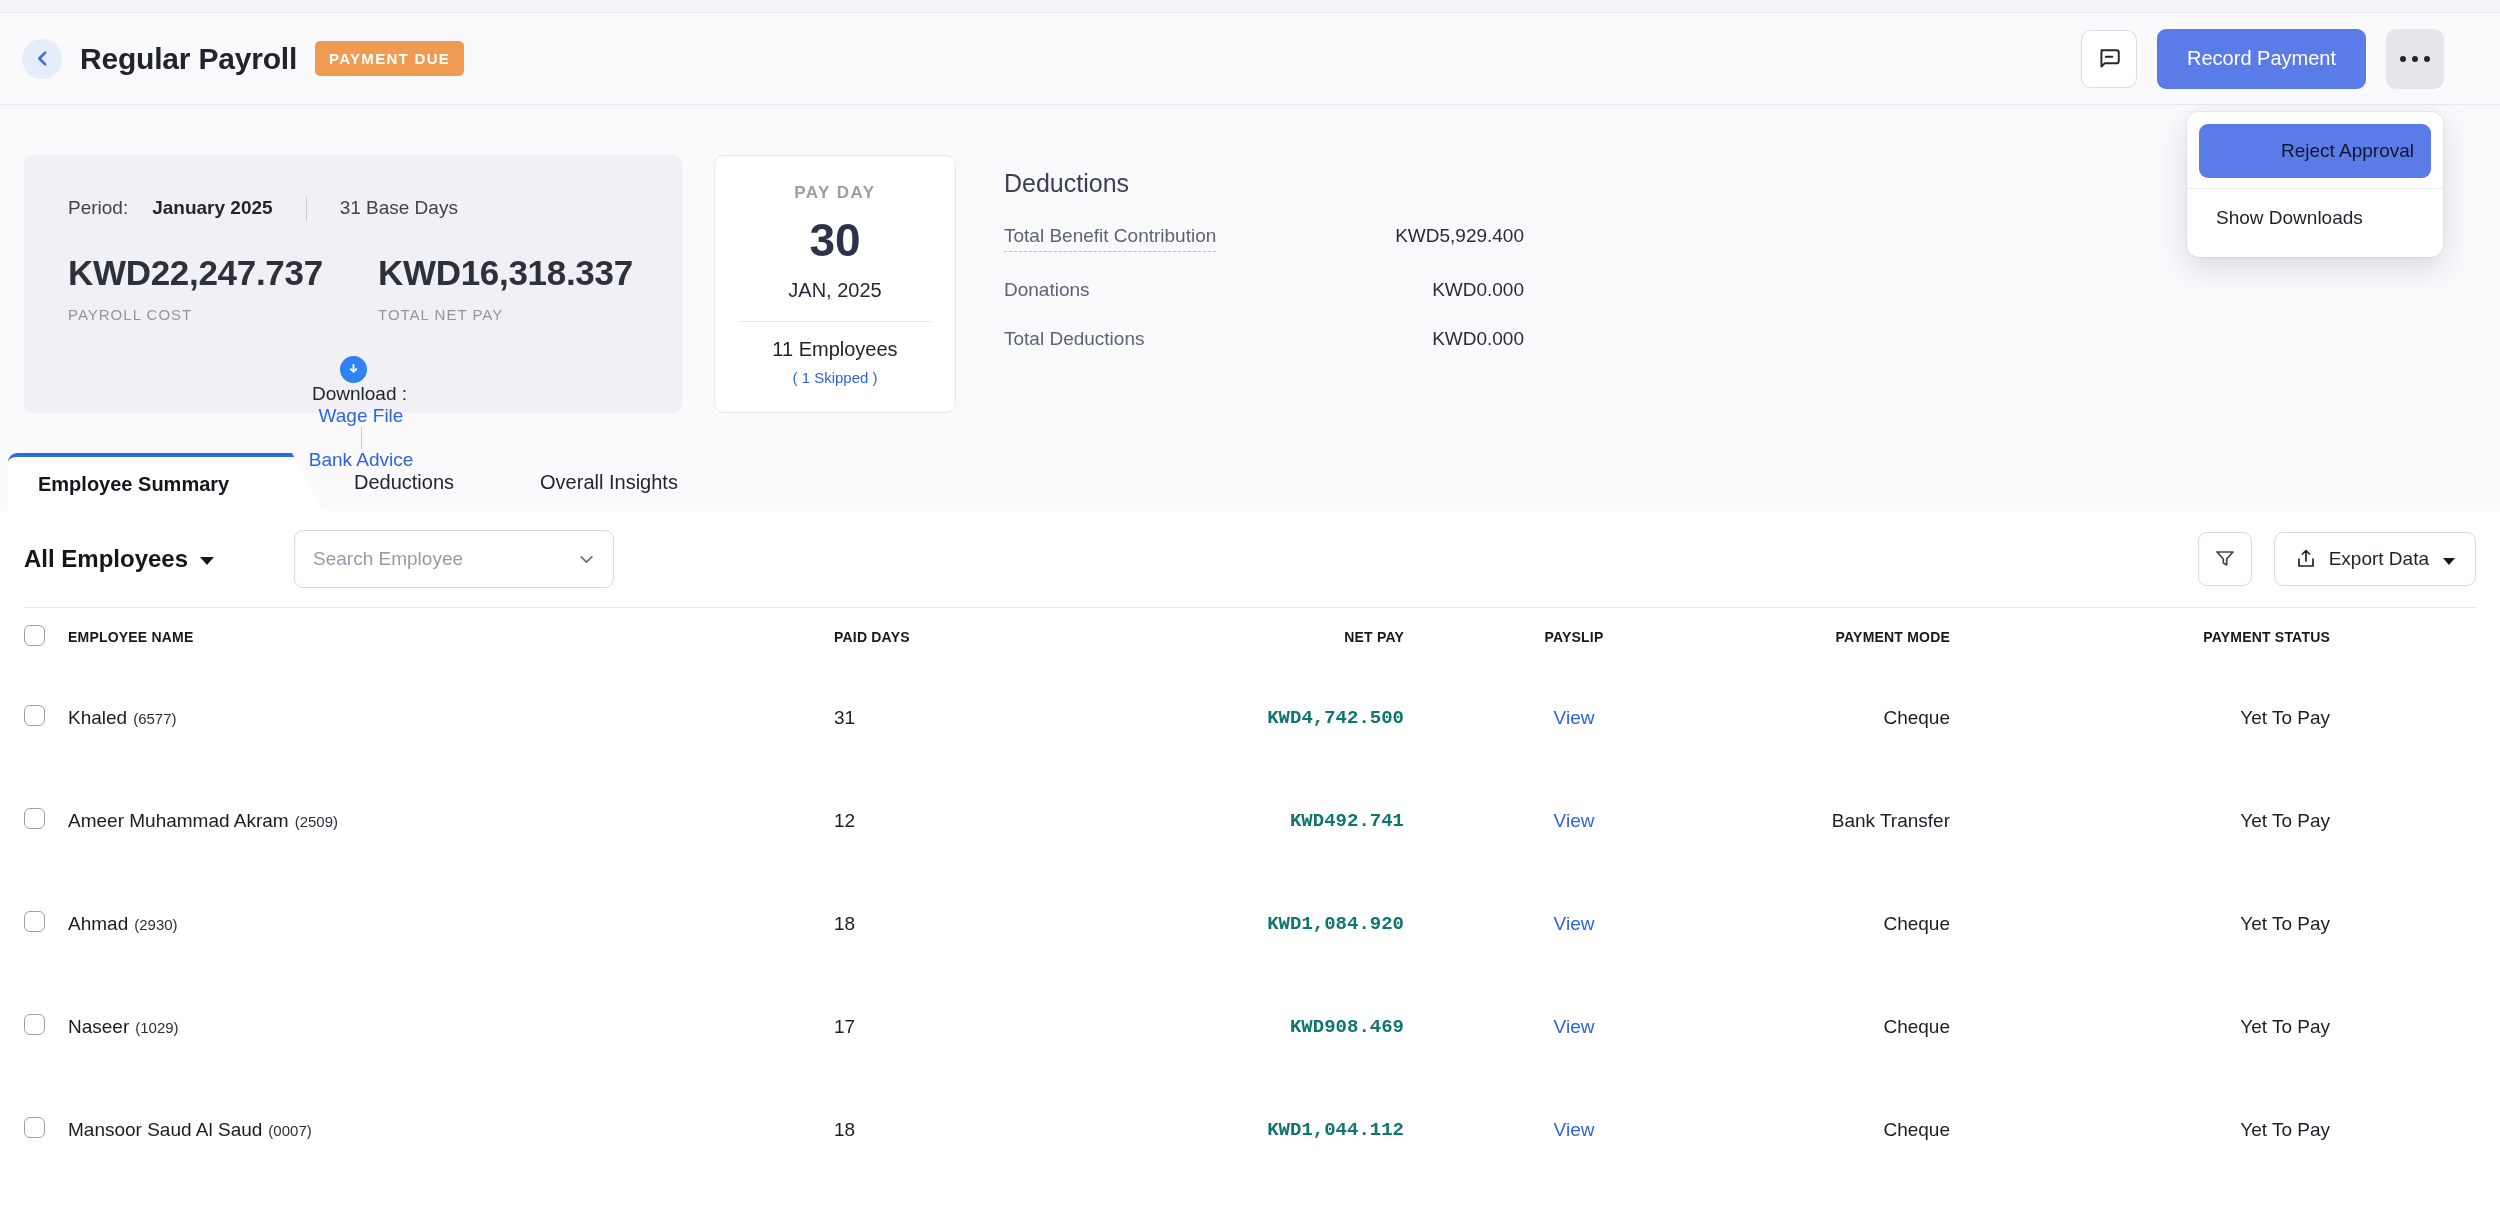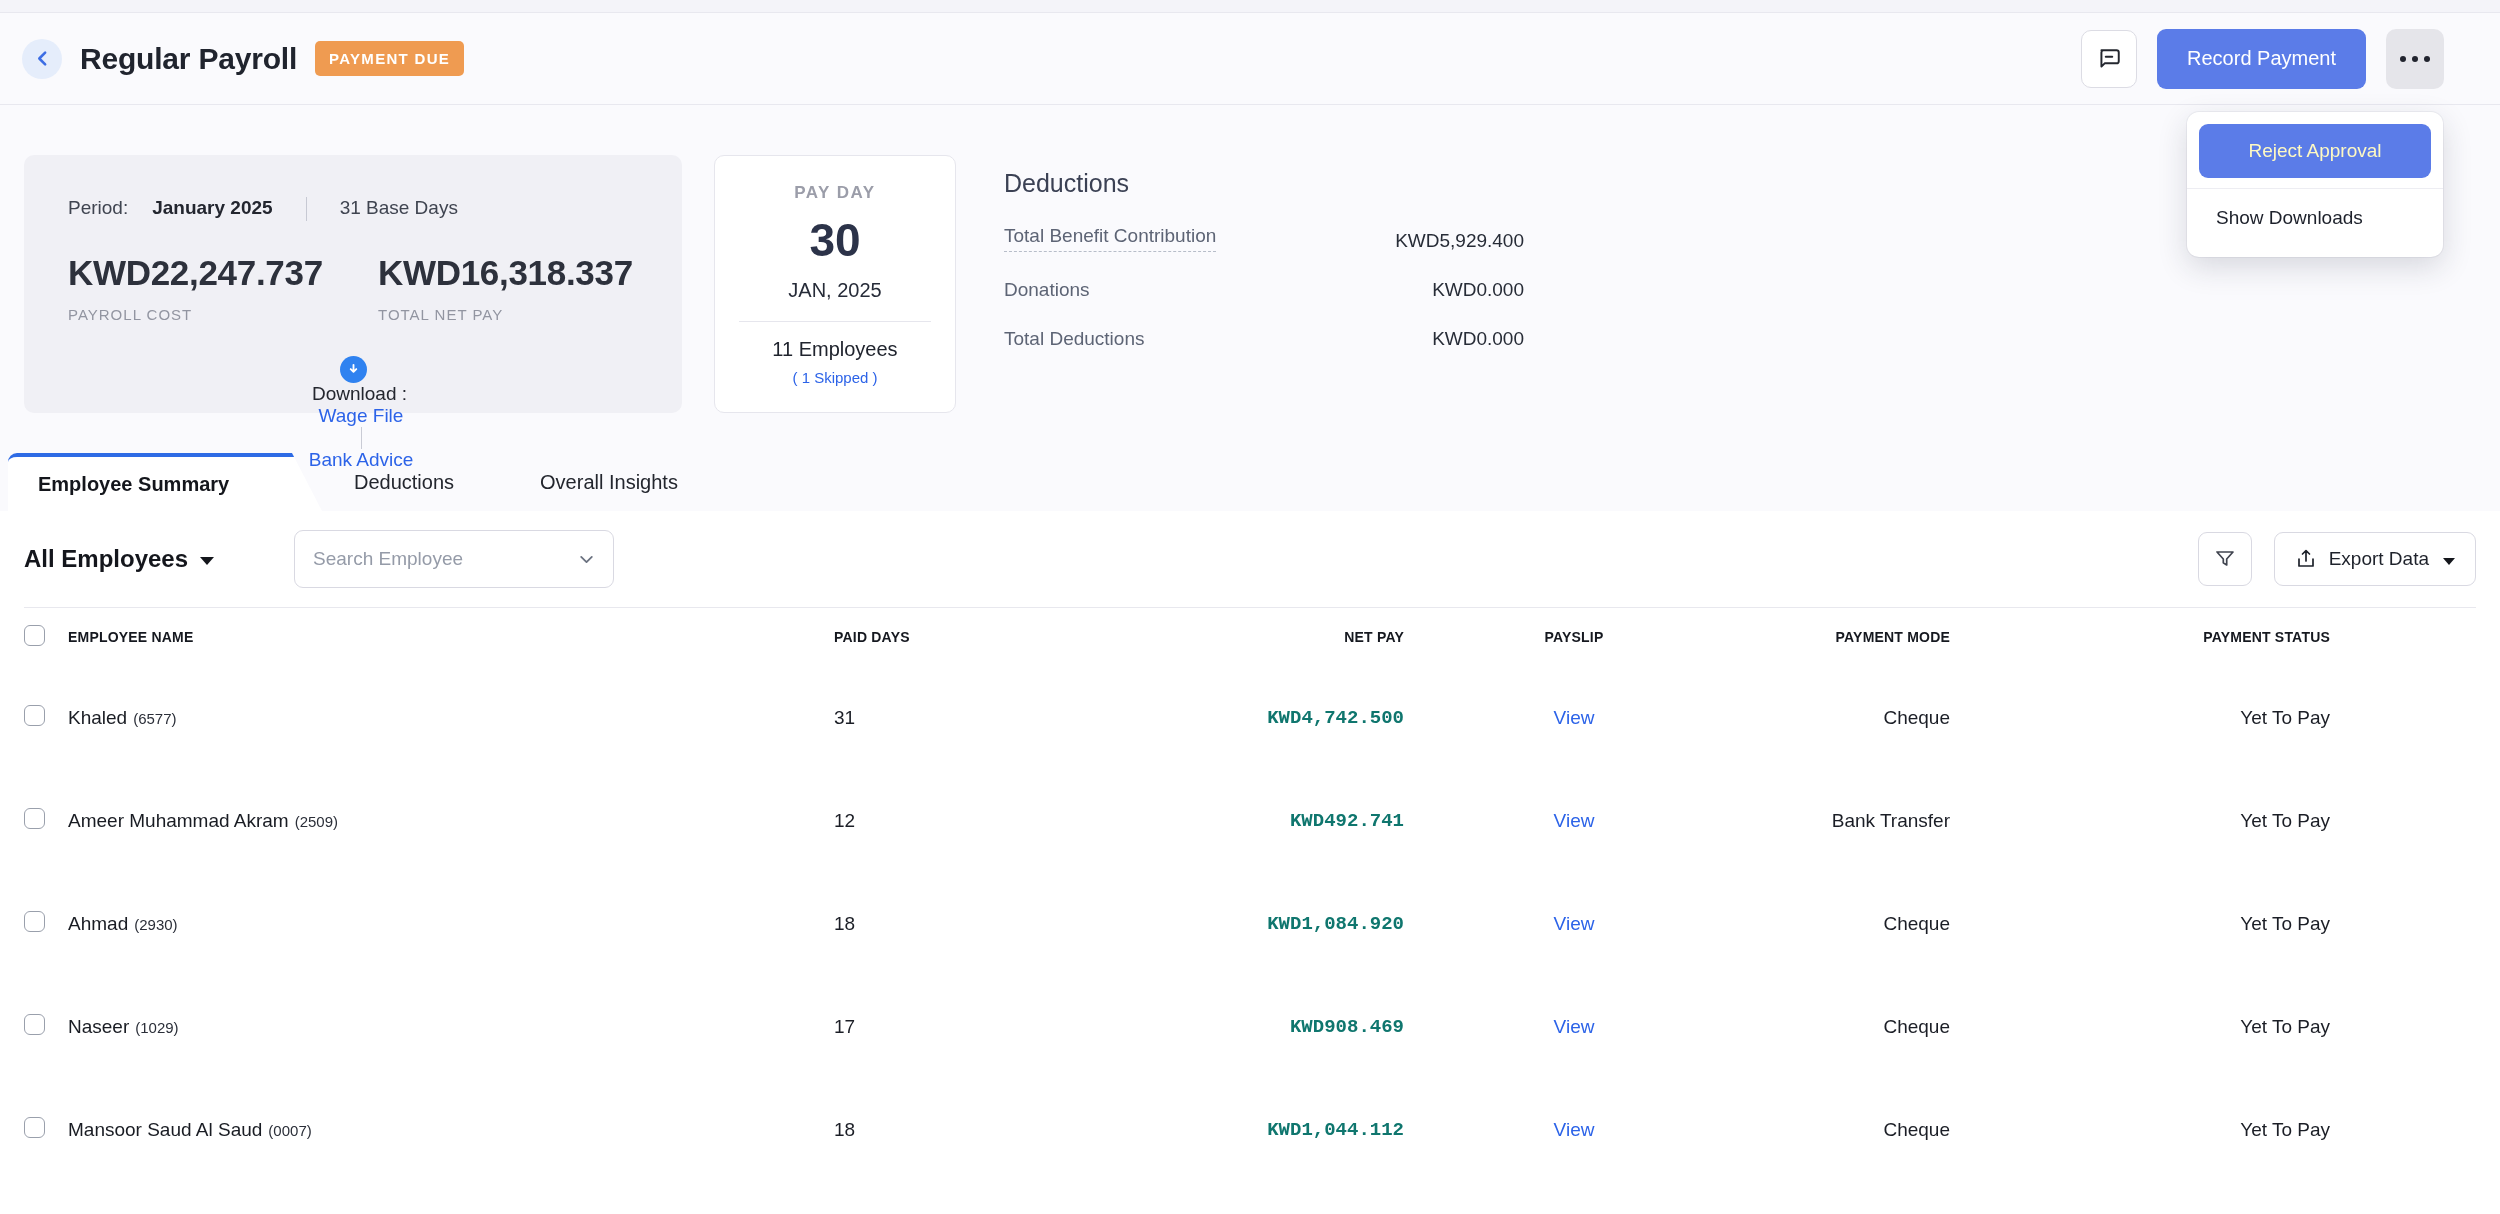--- a/index.html
+++ b/index.html
@@ -50,23 +50,23 @@
   .dot { width: 6px; height: 6px; border-radius: 50%; background: #21242e; }
 
   
   .dropdown {
     position: absolute; top: 112px; right: 57px; width: 256px;
     background: #ffffff; border-radius: 12px;
     box-shadow: 0 10px 30px rgba(30,35,60,.16), 0 0 0 1px #eeeef3;
     padding: 12px 12px 8px; z-index: 50;
   }
   .menu-item-primary {
-    display: block; width: 100%; text-align: center;
-    background: var(--accent-blue); color: #fef9c3; font-size: 19px; font-weight: 500;
-    padding: 16px 26px; border: none; border-radius: 9px; cursor: pointer; font-family: inherit;
+    display: block; width: 100%; text-align: right;
+    background: var(--accent-blue); color: #0f172a; font-size: 19px; font-weight: 500;
+    padding: 16px 17px; border: none; border-radius: 9px; cursor: pointer; font-family: inherit;
   }
   .menu-divider { height: 1px; background: #ededf2; margin: 10px -12px 0; }
   .menu-item {
     display: block; width: 100%; text-align: left; background: none; border: none;
     color: #1d212b; font-size: 19px; padding: 18px 17px 20px; cursor: pointer; font-family: inherit;
   }
 
   
   .band { background: #fafafd; padding-top: 50px; }
   .cards-row { display: flex; align-items: stretch; padding: 0 24px; }
@@ -100,21 +100,21 @@
   }
   .payday-label { font-size: 17px; font-weight: 700; color: #9b9da9; letter-spacing: 1.5px; }
   .payday-day { font-size: 46px; font-weight: 600; color: #2c3349; margin-top: 10px; }
   .payday-monthyear { font-size: 20px; color: #262b38; margin-top: 12px; }
   .payday-divider { height: 1px; background: #e6e6ed; margin: 19px 6px 0; }
   .payday-emp { font-size: 20px; color: #20242e; margin-top: 16px; }
   .payday-skip { font-size: 15px; font-weight: 500; color: var(--link-blue); margin-top: 8px; cursor: pointer; }
 
   .deductions { margin-left: 48px; padding-top: 14px; width: 520px; }
   .deductions-title { font-size: 25px; font-weight: 500; color: #3b4154; }
-  .ded-row { display: flex; justify-content: space-between; align-items: flex-end; margin-top: 27px; }
+  .ded-row { display: flex; justify-content: space-between; align-items: flex-start; margin-top: 27px; }
   .ded-label { font-size: 19px; color: #5d6475; }
   .ded-label.dotted { border-bottom: 1px dashed #b7bdc9; padding-bottom: 4px; cursor: help; }
   .ded-value { font-size: 19px; font-weight: 500; color: #272c37; }
 
   
   .tabs { display: flex; align-items: flex-end; height: 58px; margin-top: 40px; padding: 0 8px; }
   .tab-active {
     width: 314px; height: 58px; background: #ffffff;
     clip-path: polygon(0 0, calc(100% - 30px) 0, 100% 100%, 0 100%);
     border-top: 4px solid var(--tab-blue); border-top-left-radius: 9px;

